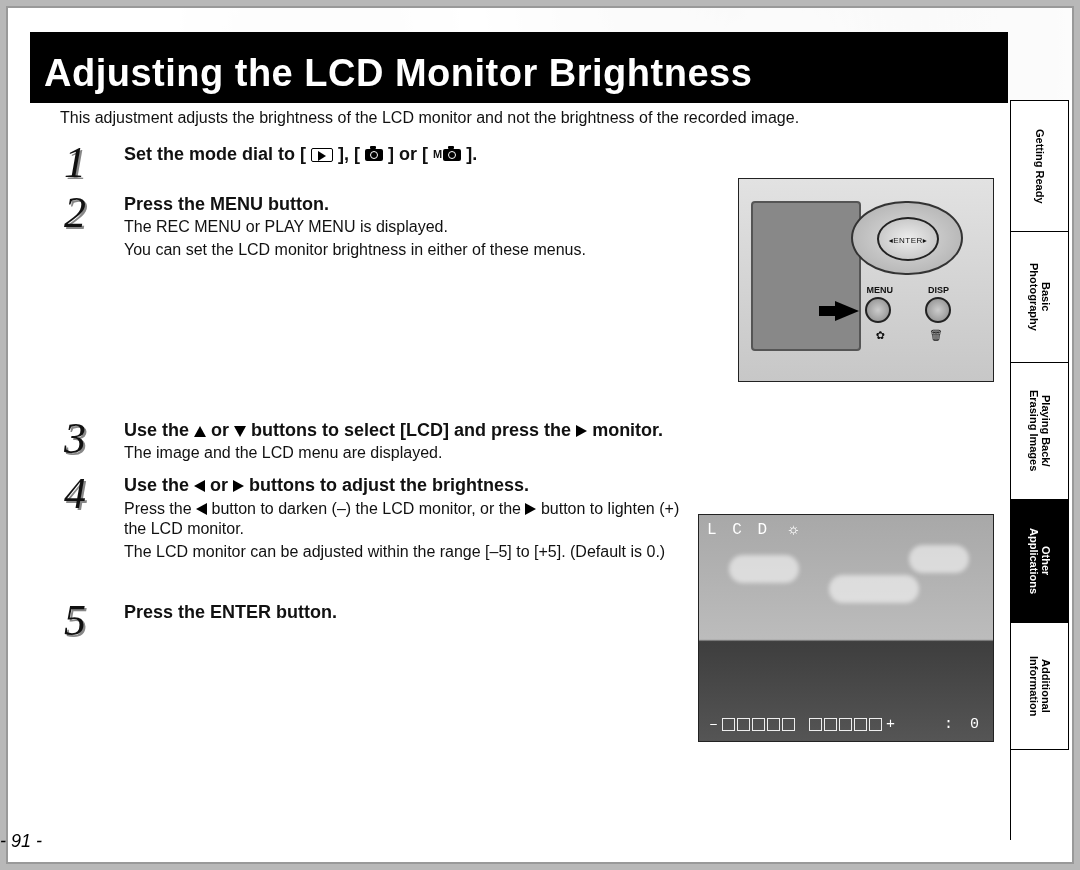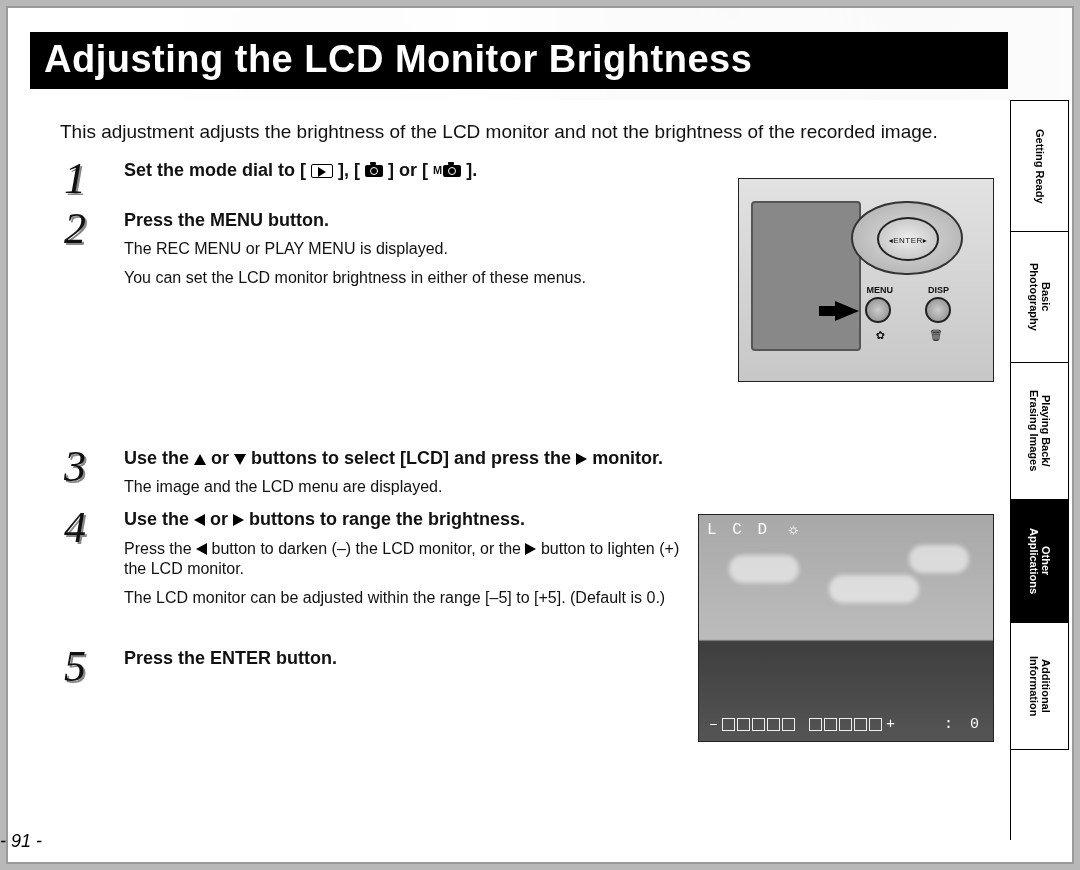--- a/index.html
+++ b/index.html
@@ -25,34 +25,34 @@
     background-blend-mode: screen;
     opacity: 0.85;
   }
   .title-bar {
     position: absolute;
     top: 32px; left: 30px; right: 72px;
     background: #000;
     color: #fff;
     font-size: 38px;
     font-weight: bold;
-    padding: 6px 14px 8px 14px;
+    padding: 20px 14px 8px 14px;
     letter-spacing: 0.5px;
   }
   .content {
     position: absolute;
     top: 108px;
     left: 50px;
     right: 90px;
     bottom: 60px;
     color: #111;
   }
   .intro {
-    font-size: 19px;
-    margin: 12px 0 14px 10px;
+    font-size: 16px;
+    margin: 0 0 14px 10px;
     line-height: 1.3;
   }
   .step {
     position: relative;
     padding-left: 64px;
     margin: 10px 0 8px 10px;
     min-height: 40px;
   }
   .step-num {
     position: absolute;
@@ -62,21 +62,21 @@
   .step-num svg { width: 50px; height: 50px; }
   .step-head {
     font-weight: bold;
     font-size: 18px;
     line-height: 1.25;
   }
   .step-body {
     font-size: 16px;
     line-height: 1.3;
     max-width: 580px;
-    margin-top: 8px;
+    margin-top: 2px;
   }
   .gap { height: 140px; }
   .gap-sm { height: 20px; }
   .icon-tri {
     display: inline-block;
     width: 0; height: 0;
     border-style: solid;
     vertical-align: -1px;
   }
   .tri-right { border-width: 6px 0 6px 11px; border-color: transparent transparent transparent #000; }
@@ -343,21 +343,21 @@
       <svg viewBox="0 0 50 50">
           <text x="6" y="40" font-size="44" font-style="italic" font-family="Georgia,serif" fill="#888">4</text>
           <text x="4" y="38" font-size="44" font-style="italic" font-family="Georgia,serif" fill="#111">4</text>
         </svg>
     </div>
     <div class="step-head">
       <span>Use the </span>
       <span class="icon-tri tri-left"></span>
       <span> or </span>
       <span class="icon-tri tri-right"></span>
-      <span> buttons to range the brightness.</span>
+      <span> buttons to adjust the brightness.</span>
     </div>
     <div class="step-body">
       <span>Press the </span>
       <span class="icon-tri tri-left"></span>
       <span> button to darken (–) the LCD monitor, or the </span>
       <span class="icon-tri tri-right"></span>
       <span> button to lighten (+) the LCD monitor.</span>
     </div>
     <div class="step-body">The LCD monitor can be adjusted within the range [–5] to [+5]. (Default is 0.)</div>
   </div>

